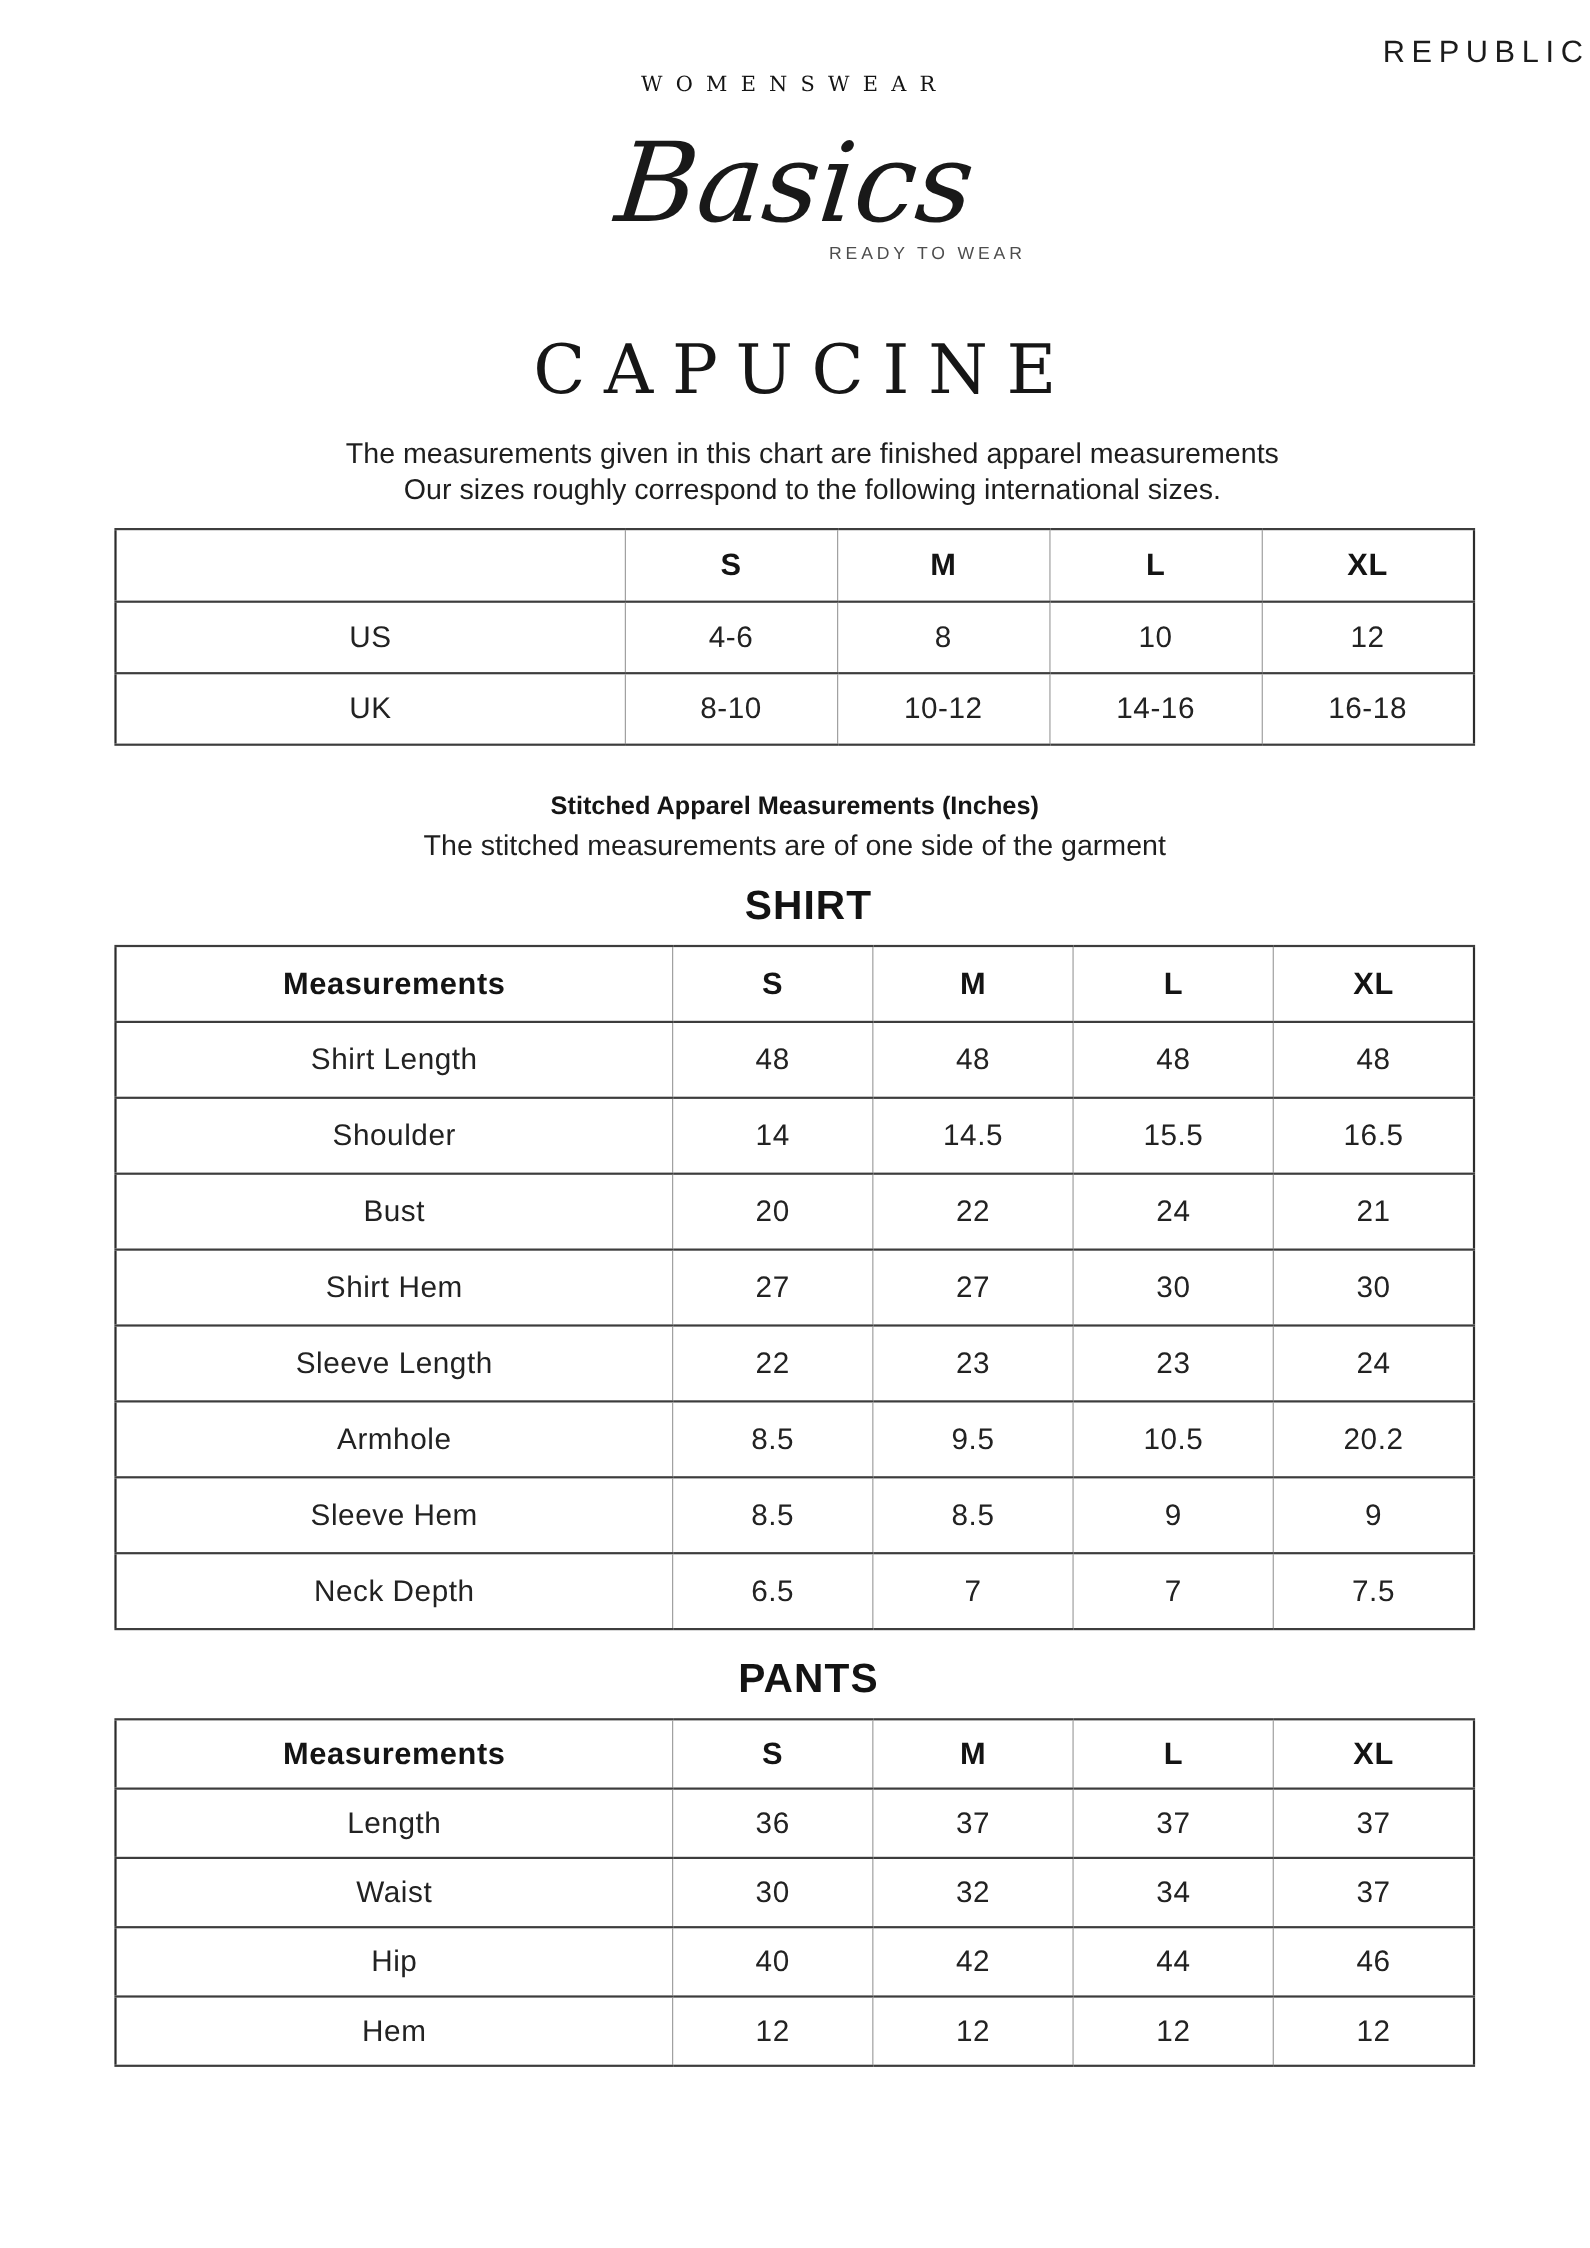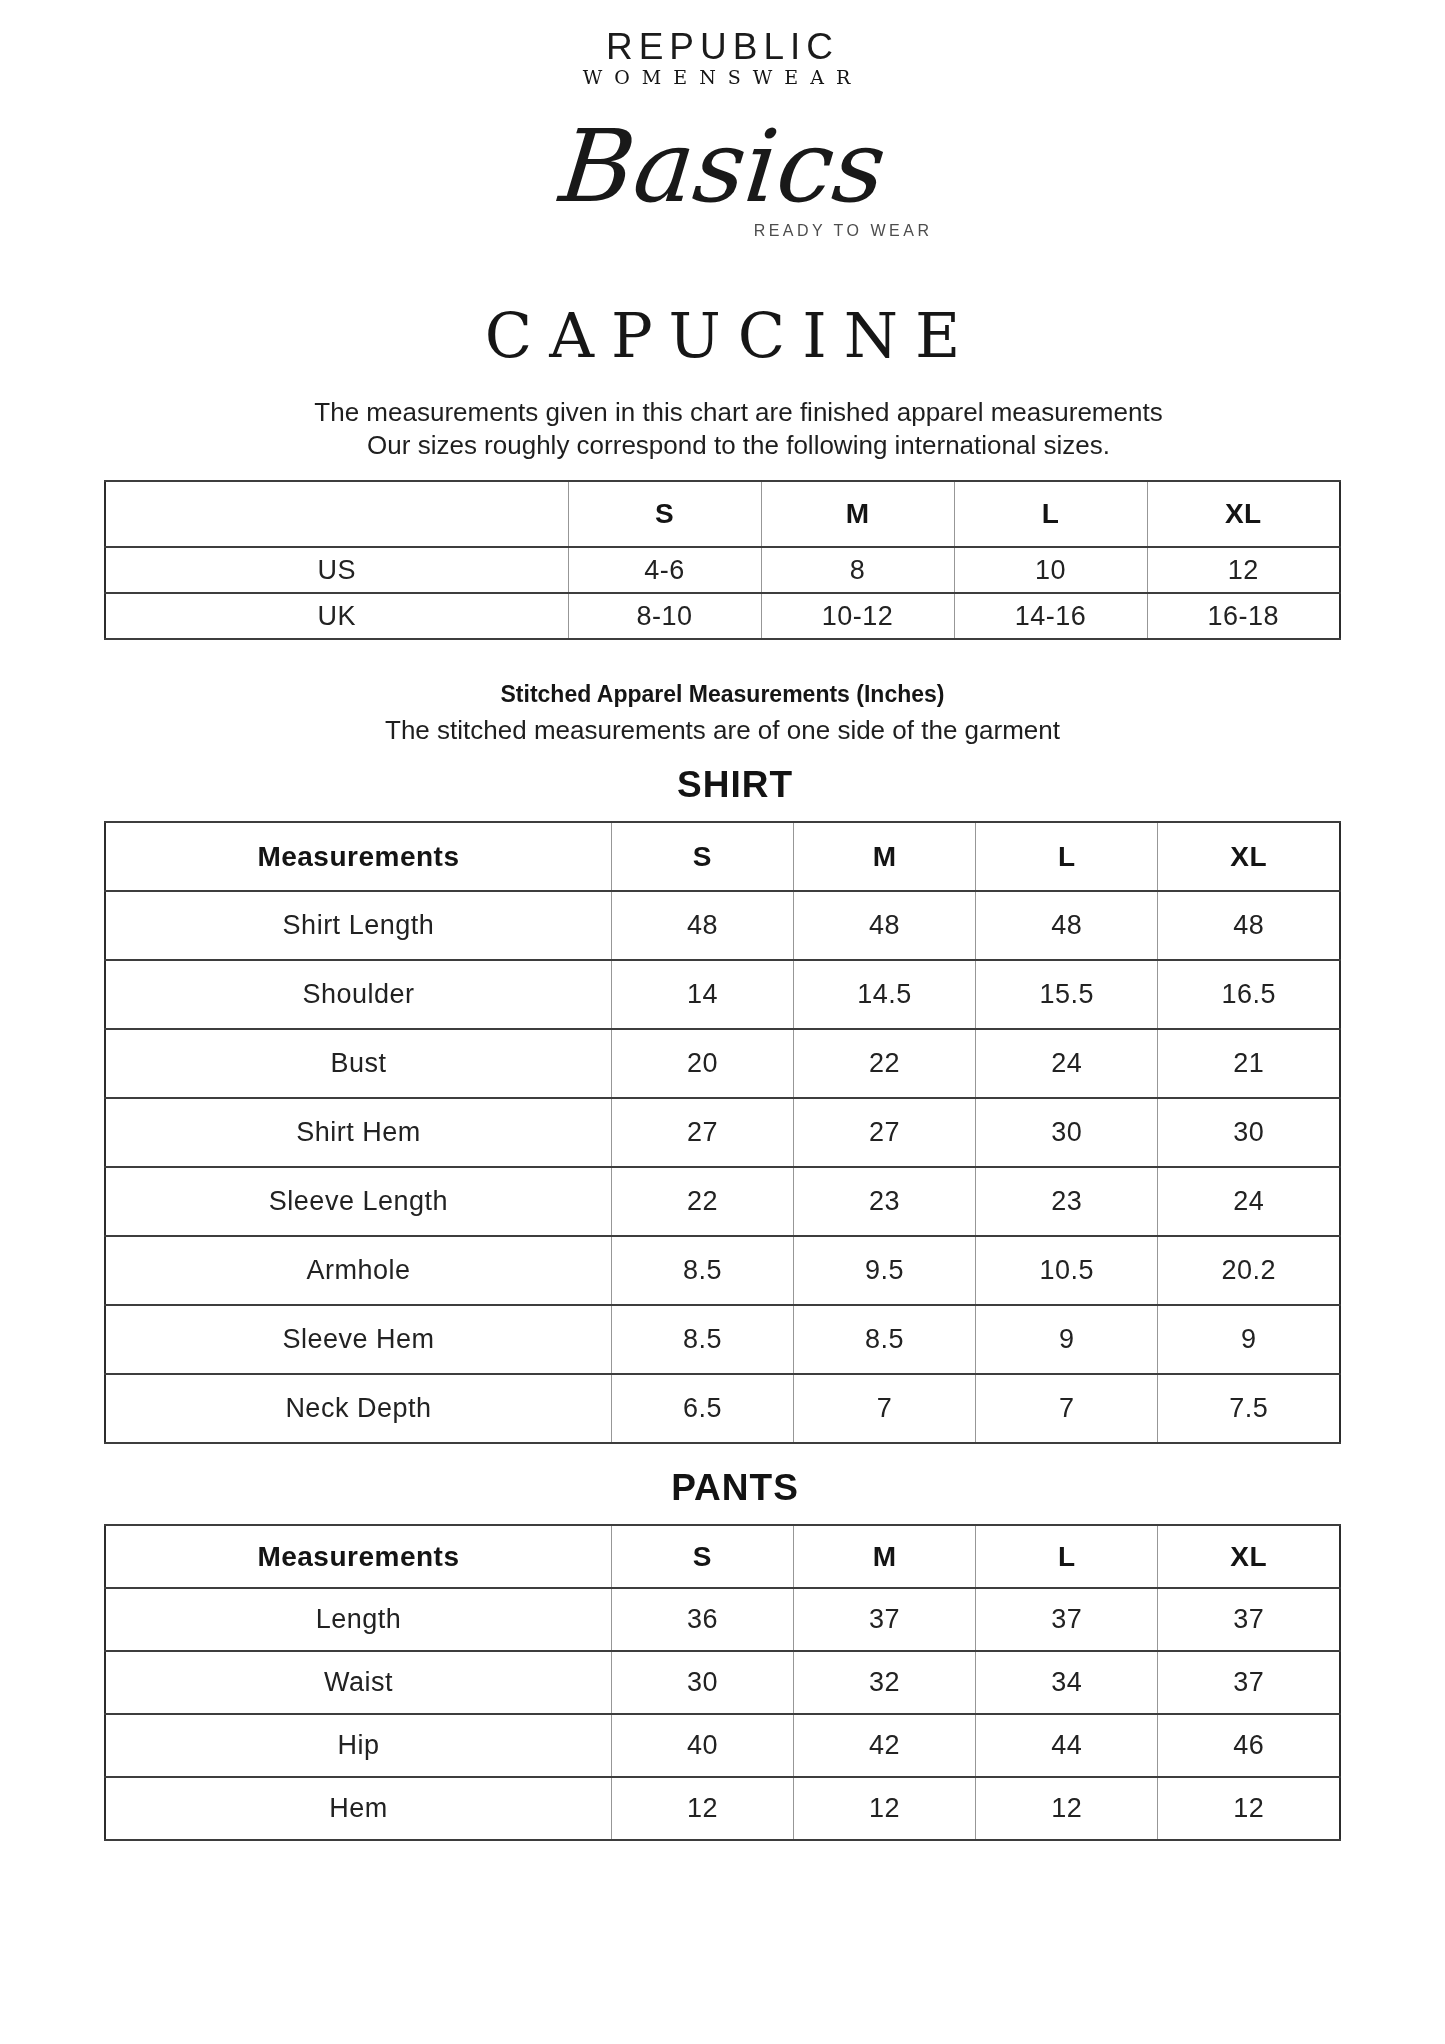--- a/index.html
+++ b/index.html
@@ -12,25 +12,26 @@
     background: #ffffff;
     color: #1a1a1a;
     font-family: "Liberation Sans", sans-serif;
     overflow: hidden;
   }
   .center { text-align: center; }
 
   
   .brand-name {
     margin-top: 30px;
-    font-size: 37px;
+    font-size: 28px;
     line-height: 34px;
     letter-spacing: 6px;
     color: #1b1b1b;
     font-weight: 400;
+    text-align: right;
   }
   .brand-division {
     font-family: "DejaVu Serif", serif;
     font-size: 19px;
     line-height: 26px;
     letter-spacing: 12px;
     color: #141414;
     font-weight: 400;
   }
   .logo {
@@ -94,21 +95,21 @@
     vertical-align: middle;
     letter-spacing: 0.5px;
     overflow: hidden;
   }
   table.tbl th { font-weight: bold; font-size: 28px; color: #141414; }
   table.tbl td { font-weight: normal; font-size: 27px; color: #222222; }
 
   table.conv { margin-top: 18px; }
   table.conv col.c0 { width: 37.5%; }
   table.conv col.c  { width: 15.625%; }
-  table.conv tr { height: 46px; }
+  table.conv tr { height: 65px; }
   table.conv tr.hdr { height: 66px; }
 
   .section-heading {
     margin-top: 35px;
     font-size: 23px;
     line-height: 38px;
     font-weight: bold;
     color: #151515;
   }
   .section-note {

